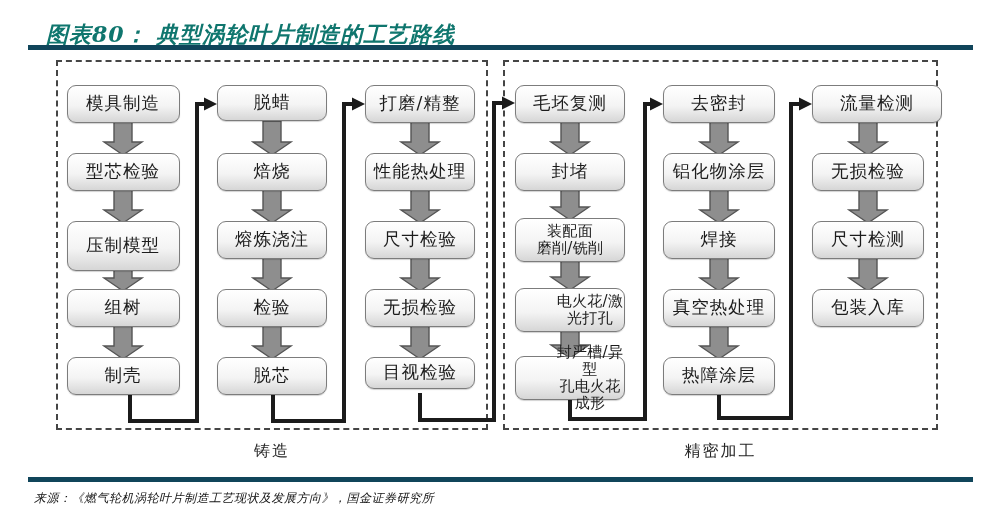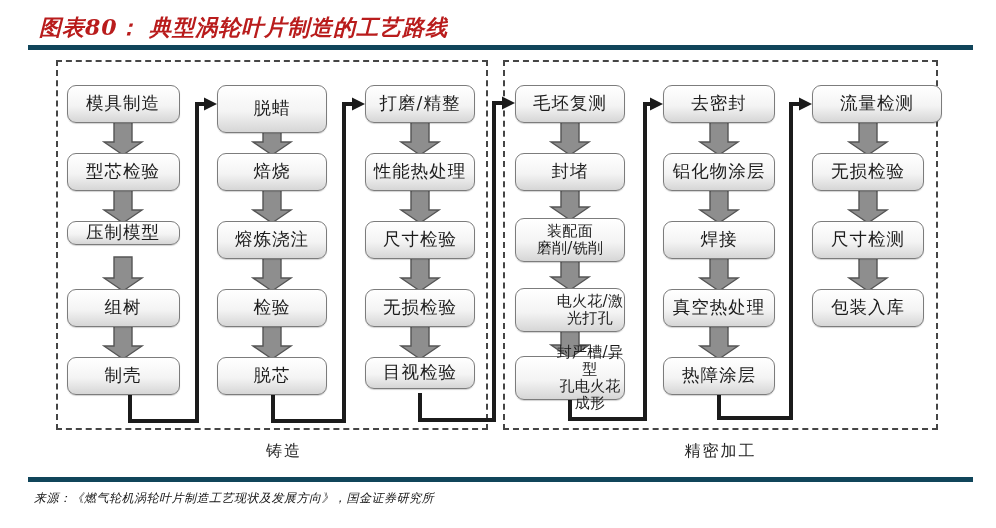--- a/index.html
+++ b/index.html
@@ -1,39 +1,39 @@
 <!DOCTYPE html>
 <html><head>
 <meta charset="utf-8">
 <style>
   html,body{margin:0;padding:0;background:#ffffff;}
   .page{
     position:relative;width:996px;height:528px;background:#ffffff;
     font-family:"DejaVu Sans","Liberation Sans",sans-serif;color:#1d1d1d;overflow:hidden;
   }
   .figure-title{
-    position:absolute;left:34px;top:8px;margin:5px;
+    position:absolute;left:34px;top:8px;margin:12px;
     font-family:"DejaVu Serif","Liberation Serif",serif;
-    font-style:italic;font-weight:bold;font-size:22px;color:#b91c1c;letter-spacing:1px;
+    font-style:italic;font-weight:bold;font-size:22px;color:#0f766e;letter-spacing:1px;
   }
   .rule{position:absolute;left:28px;width:945px;height:5px;background:#10455a;}
   .rule.top{top:45px;}
   .rule.bottom{top:477px;}
   .group{
     position:absolute;top:60px;height:370px;box-sizing:border-box;
     border:2.5px dashed #454545;background:transparent;
   }
   .group.left{left:56px;width:432px;}
   .group.right{left:503px;width:435px;}
   .group-label{
     position:absolute;top:441px;height:20px;text-align:center;
     font-family:"DejaVu Serif","Liberation Serif",serif;
     font-size:16px;color:#262626;letter-spacing:2px;
   }
-  .group-label.left{left:68px;width:432px;}
+  .group-label.left{left:56px;width:432px;}
   .group-label.right{left:503px;width:435px;}
   #connector-svg{position:absolute;left:0;top:0;pointer-events:none;}
   .step{
     position:absolute;box-sizing:border-box;
     border:1.6px solid #7c7c7c;border-radius:9px;
     background:linear-gradient(180deg,#ffffff 0%,#f4f4f4 55%,#d6d6d6 100%);
     box-shadow:0 1px 1px rgba(0,0,0,0.18);
     display:flex;align-items:center;justify-content:center;
     font-size:17.5px;letter-spacing:1px;color:#1c1c1c;
     text-align:center;white-space:pre-line;line-height:1.1;
@@ -88,24 +88,24 @@
       <polygon points="502,96.5 502,109.5 515,103" fill="#1b1b1b"></polygon>
       <path d="M570,399 V419 H645 V104 H651" fill="none" stroke="#1b1b1b" stroke-width="4"></path>
       <polygon points="650,97.5 650,110.5 663,104" fill="#1b1b1b"></polygon>
       <path d="M719,394 V418 H791 V104 H800" fill="none" stroke="#1b1b1b" stroke-width="4"></path>
       <polygon points="799,97.5 799,110.5 812,104" fill="#1b1b1b"></polygon>
     </svg>
 
   <div id="boxes">
       <div class="step" style="left: 66.5px; top: 85px; width: 113px; height: 38px;">模具制造</div>
       <div class="step" style="left: 66.5px; top: 153px; width: 113px; height: 38px;">型芯检验</div>
-      <div class="step" style="left: 66.5px; top: 221px; width: 113px; height: 24px;">压制模型</div>
+      <div class="step" style="left: 66.5px; top: 221px; width: 113px; height: 50px;">压制模型</div>
       <div class="step" style="left: 66.5px; top: 289px; width: 113px; height: 38px;">组树</div>
       <div class="step" style="left: 66.5px; top: 357px; width: 113px; height: 38px;">制壳</div>
-      <div class="step" style="left: 217px; top: 85px; width: 110px; height: 48px;">脱蜡</div>
+      <div class="step" style="left: 217px; top: 85px; width: 110px; height: 36px;">脱蜡</div>
       <div class="step" style="left: 217px; top: 153px; width: 110px; height: 38px;">焙烧</div>
       <div class="step" style="left: 217px; top: 221px; width: 110px; height: 38px;">熔炼浇注</div>
       <div class="step" style="left: 217px; top: 289px; width: 110px; height: 38px;">检验</div>
       <div class="step" style="left: 217px; top: 357px; width: 110px; height: 38px;">脱芯</div>
       <div class="step" style="left: 365px; top: 85px; width: 110px; height: 38px;">打磨/精整</div>
       <div class="step" style="left: 365px; top: 153px; width: 110px; height: 38px;">性能热处理</div>
       <div class="step" style="left: 365px; top: 221px; width: 110px; height: 38px;">尺寸检验</div>
       <div class="step" style="left: 365px; top: 289px; width: 110px; height: 38px;">无损检验</div>
       <div class="step" style="left: 365px; top: 357px; width: 110px; height: 32px;">目视检验</div>
       <div class="step" style="left: 515px; top: 85px; width: 110px; height: 38px;">毛坯复测</div>

